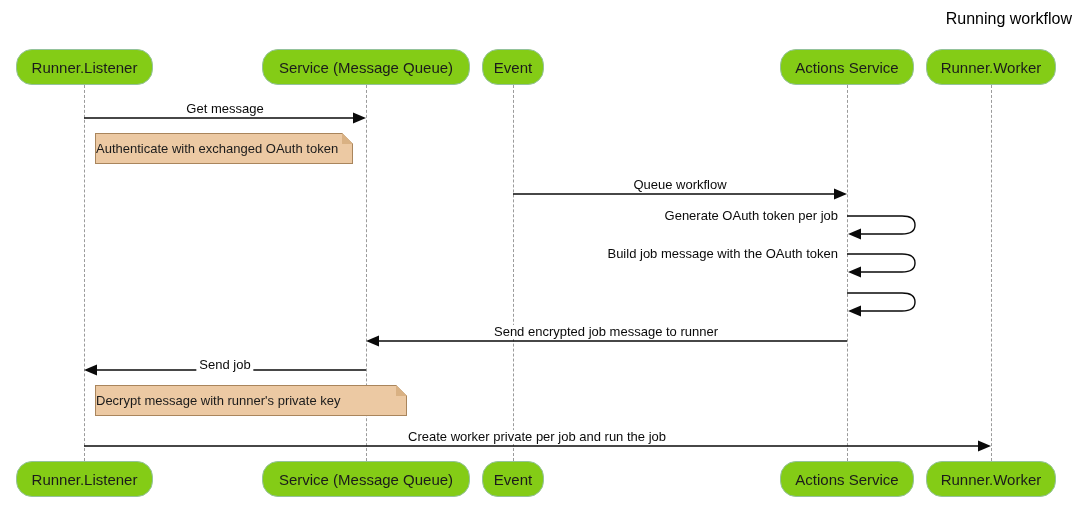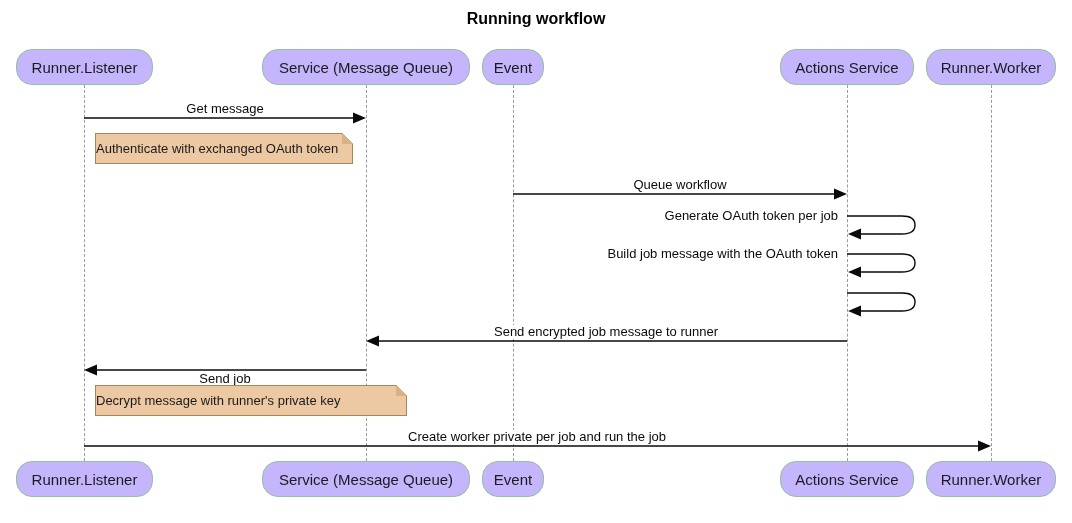--- a/index.html
+++ b/index.html
@@ -9,37 +9,37 @@
     height: 523px;
     background: #ffffff;
     font-family: "Liberation Sans", sans-serif;
     color: #111111;
     overflow: hidden;
   }
   .title {
     position: absolute;
     top: 10px; left: 0;
     width: 100%;
-    text-align: center;
+    text-align: right;
     font-size: 16px;
-    font-weight: bold;
+    font-weight: normal;
     color: #000000;
   }
   .lifeline {
     position: absolute;
     top: 85px;
     height: 376px;
     width: 0;
     border-left: 1px dashed #9b9b9b;
   }
   .actor {
     position: absolute;
     height: 36px;
     line-height: 36px;
-    background: #c4b5fd;
+    background: #84cc16;
     border: 1px solid #94c29b;
     border-radius: 16px;
     box-sizing: border-box;
     text-align: center;
     font-size: 15px;
     color: #1b1b1b;
     white-space: nowrap;
   }
   .msg {
     position: absolute;
@@ -142,21 +142,21 @@
       <line x1="84" y1="446" x2="979" y2="446"></line>
       <polygon points="991,446 978,440.5 978,451.5"></polygon>
     </g>
   </svg>
 
   <div class="msg" style="left:225px; top:102px">Get message</div>
   <div class="msg" style="left:680px; top:178px">Queue workflow</div>
   <div class="msg self" style="right:231px; top:209px">Generate OAuth token per job</div>
   <div class="msg self" style="right:231px; top:247px">Build job message with the OAuth token</div>
   <div class="msg" style="left:606px; top:325px">Send encrypted job message to runner</div>
-  <div class="msg" style="left:225px; top:372px">Send job</div>
+  <div class="msg" style="left:225px; top:358px">Send job</div>
   <div class="msg" style="left:537px; top:430px">Create worker private per job and run the job</div>
 
   <div class="note" style="left:95px; top:133px; width:258px">
     <span>Authenticate with exchanged OAuth token</span>
   </div>
   <div class="note" style="left:95px; top:385px; width:312px">
     <span>Decrypt message with runner's private key</span>
   </div>
 
   <div class="actor" style="left:16px;  top:49px; width:137px">Runner.Listener</div>

